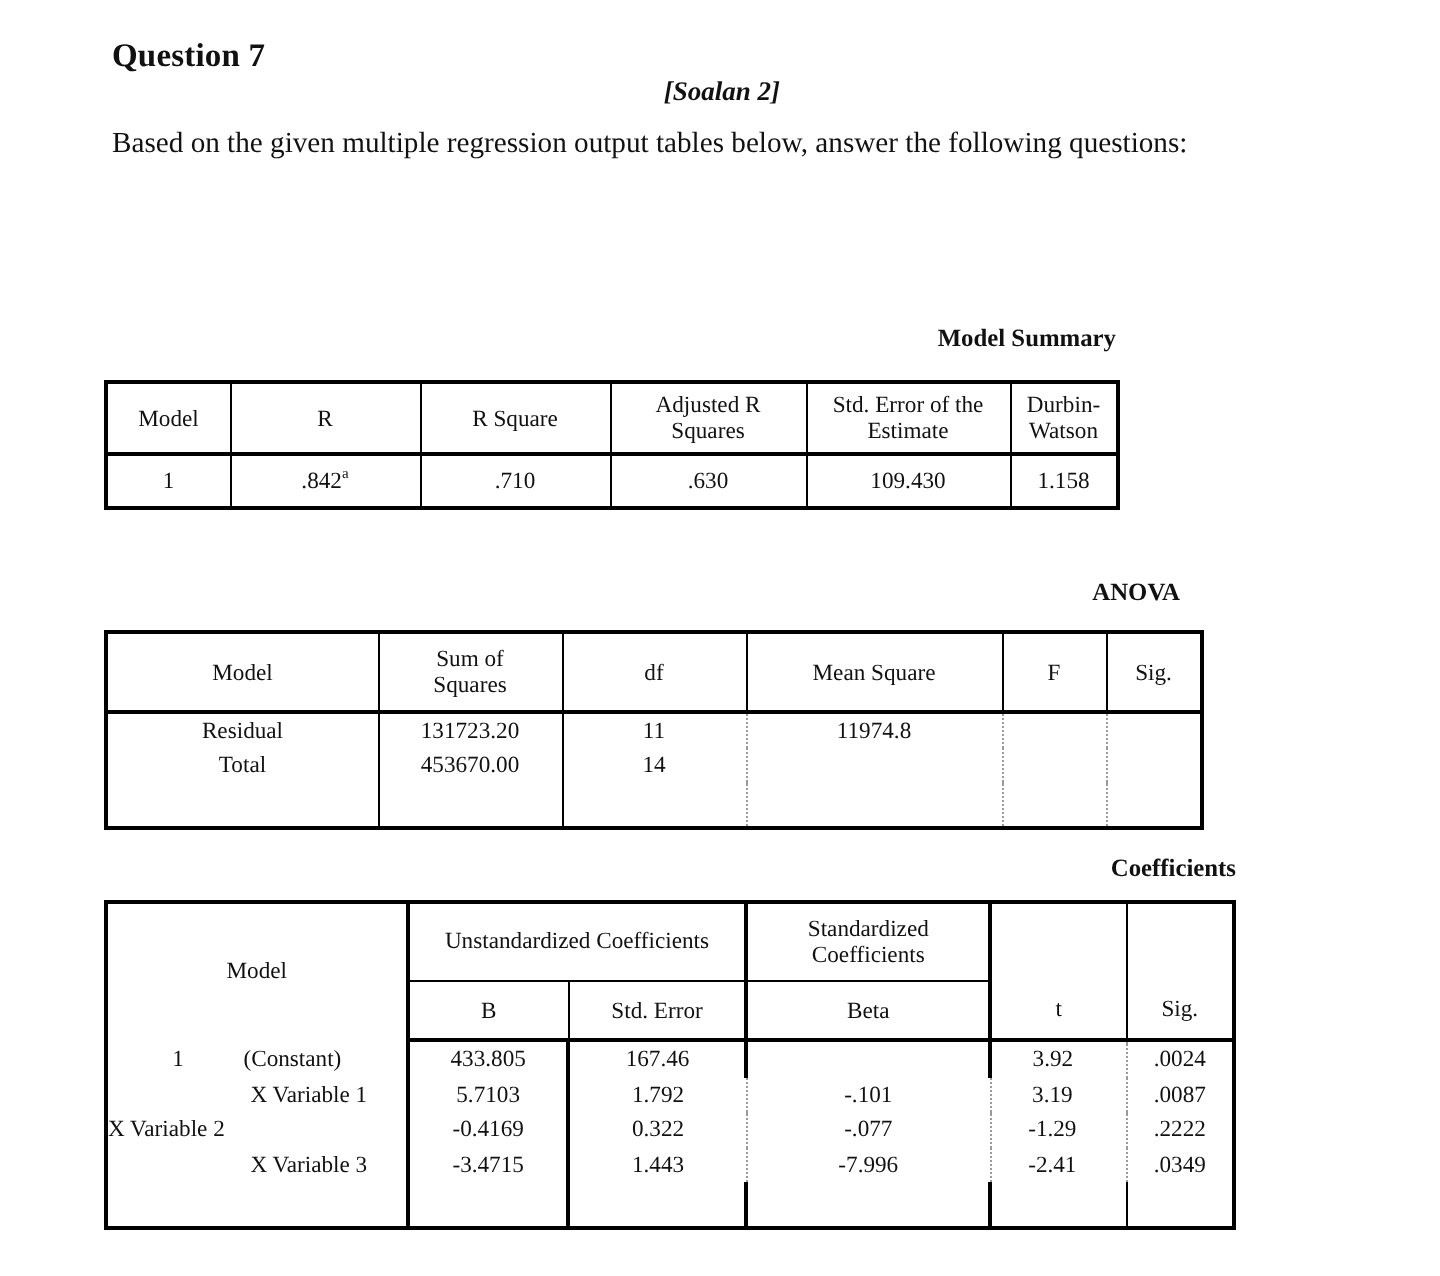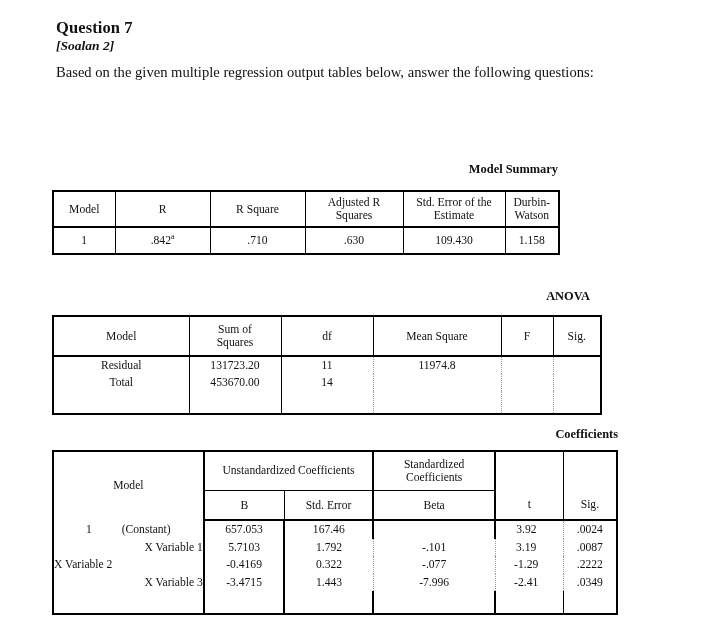--- a/index.html
+++ b/index.html
@@ -28,20 +28,21 @@
     font-weight: bold;
     line-height: 1.18;
     letter-spacing: 0.1px;
   }
   .q-subtitle {
     font-size: 13.5px;
     font-style: italic;
     font-weight: bold;
     line-height: 1.2;
     margin-top: 1px;
+    text-align: center;
   }
 
   .q-body {
     position: absolute;
     left: 56px;
     top: 63px;
     width: 608px;
   }
   .q-para {
     font-size: 14.6px;
@@ -259,44 +260,44 @@
       <th class="sub-cell hline-thick lbl-left">Sig.</th>
     </tr>
   </thead>
   <tbody>
     <tr>
       <td class="body-cell vline-thick lbl-left">
         <span>1</span>
         <span style="display:inline-block; width:24px"></span>
         <span>(Constant)</span>
       </td>
-      <td class="body-cell vline-thick num-right">657.053</td>
+      <td class="body-cell vline-thick num-right">433.805</td>
       <td class="body-cell vline-thick num-right">167.46</td>
       <td class="body-cell vline-thick num-right"></td>
       <td class="body-cell vline-faint num-right" style="padding-right:6px">3.92</td>
       <td class="body-cell lbl-left">.0024</td>
     </tr>
     <tr>
-      <td class="body-cell vline-thick" style="text-align:right; padding-left:52px">X Variable 1</td>
+      <td class="body-cell vline-thick" style="text-align:center; padding-left:52px">X Variable 1</td>
       <td class="body-cell vline-thick num-right">5.7103</td>
       <td class="body-cell vline-faint num-right">1.792</td>
       <td class="body-cell vline-faint num-right">-.101</td>
       <td class="body-cell vline-faint num-right" style="padding-right:6px">3.19</td>
       <td class="body-cell lbl-left">.0087</td>
     </tr>
     <tr>
       <td class="body-cell vline-thick" style="text-align:left; ">X Variable 2</td>
       <td class="body-cell vline-thick num-right">-0.4169</td>
       <td class="body-cell vline-faint num-right">0.322</td>
       <td class="body-cell vline-faint num-right">-.077</td>
       <td class="body-cell vline-faint num-right" style="padding-right:6px">-1.29</td>
       <td class="body-cell lbl-left">.2222</td>
     </tr>
     <tr>
-      <td class="body-cell vline-thick" style="text-align:right; padding-left:52px">X Variable 3</td>
+      <td class="body-cell vline-thick" style="text-align:center; padding-left:52px">X Variable 3</td>
       <td class="body-cell vline-thick num-right">-3.4715</td>
       <td class="body-cell vline-faint num-right">1.443</td>
       <td class="body-cell vline-faint num-right">-7.996</td>
       <td class="body-cell vline-faint num-right" style="padding-right:6px">-2.41</td>
       <td class="body-cell lbl-left">.0349</td>
     </tr>
     <tr class="pad-row">
       <td class="vline-thick"></td>
       <td class="vline-thick"></td>
       <td class="vline-thick"></td>

